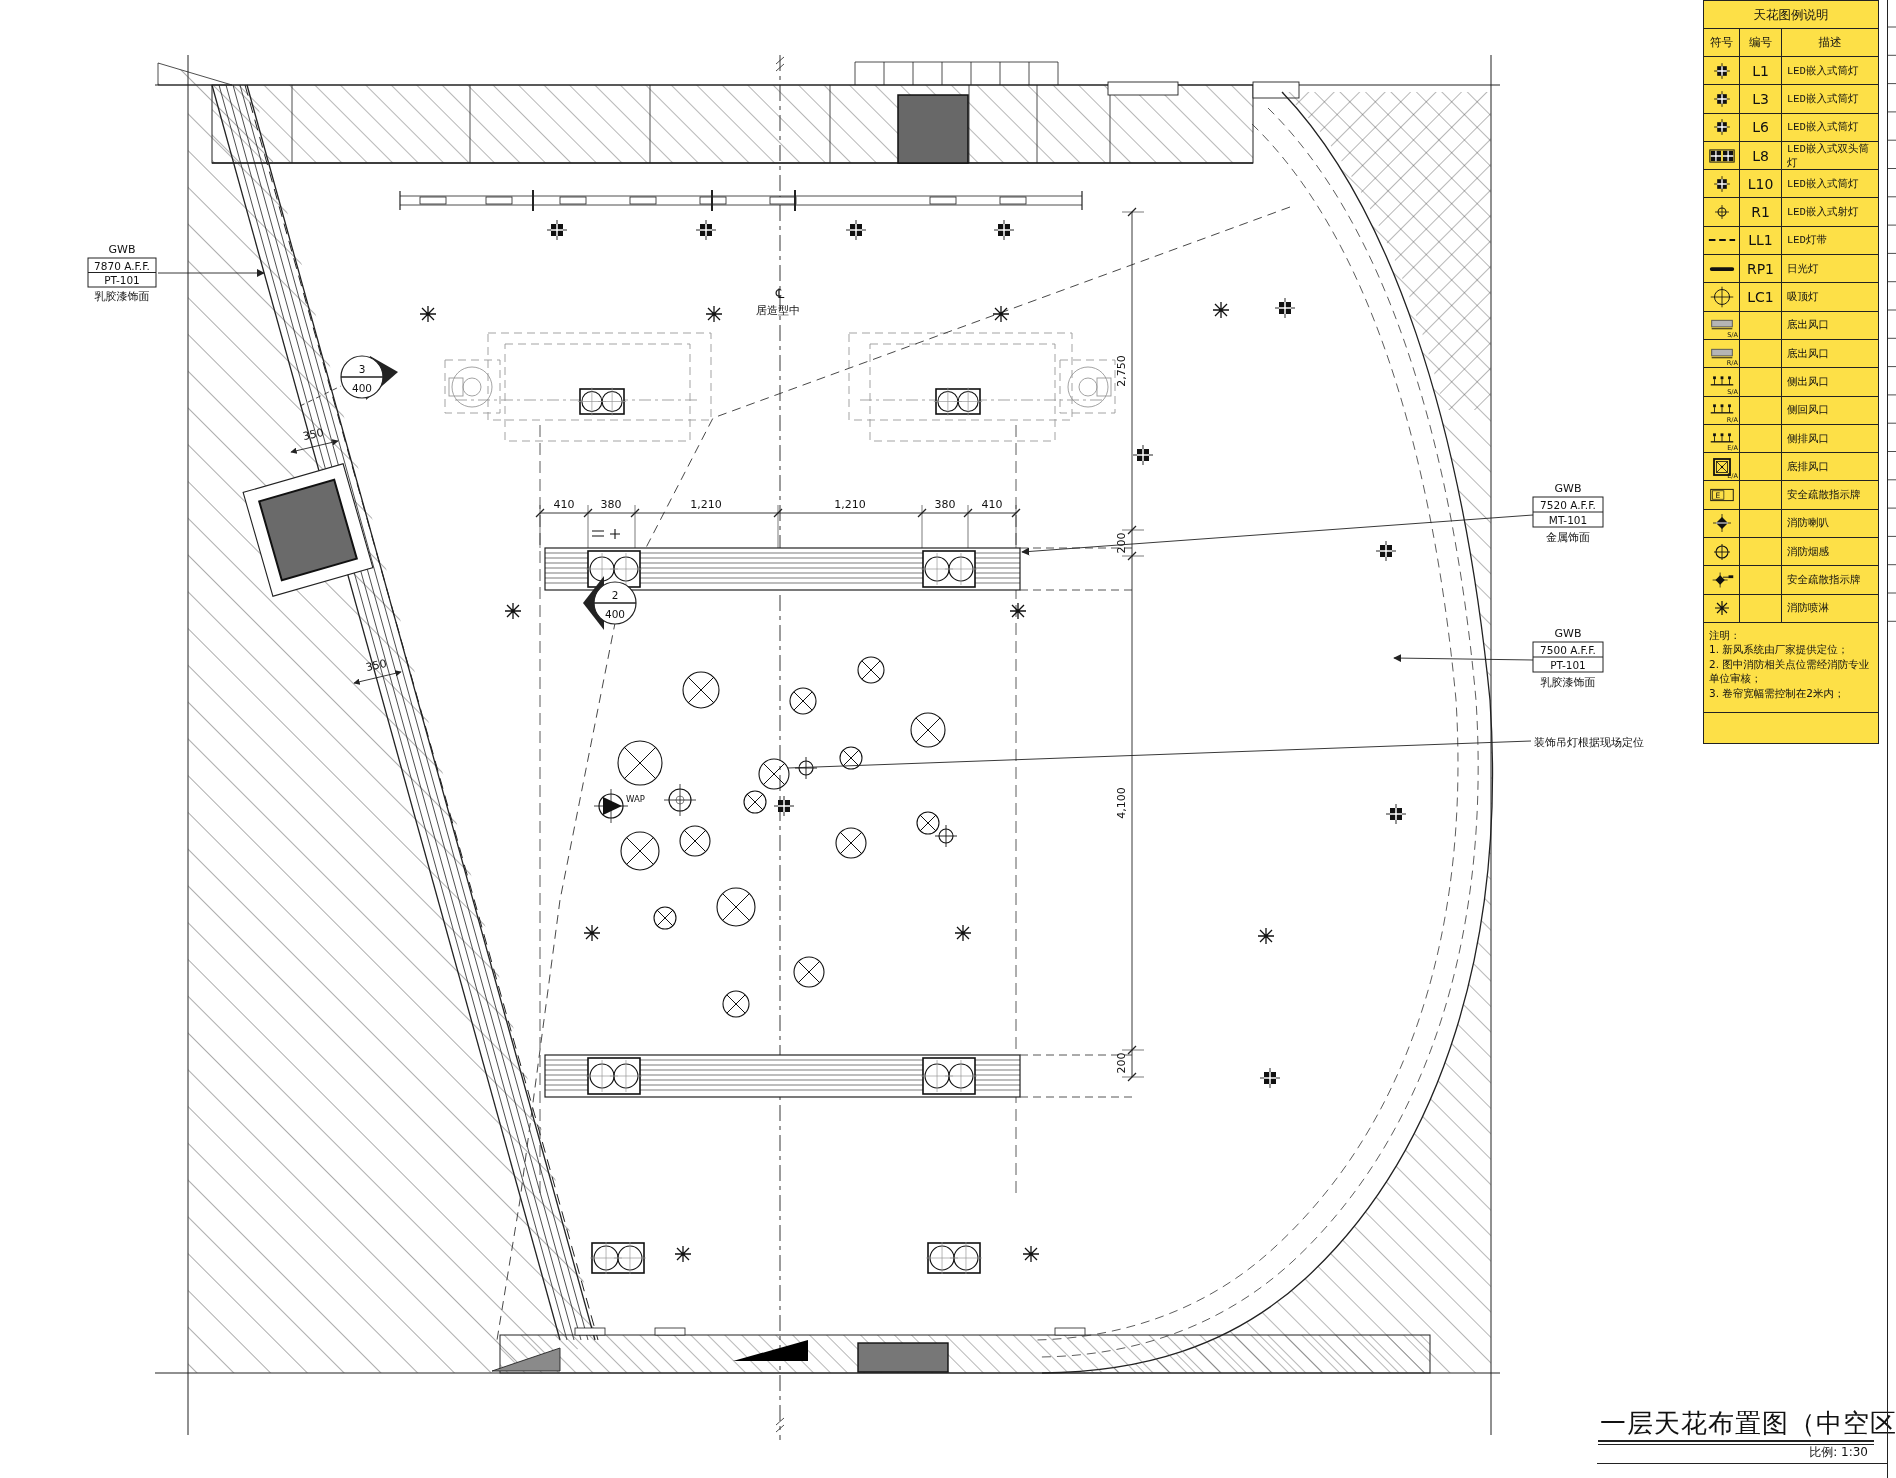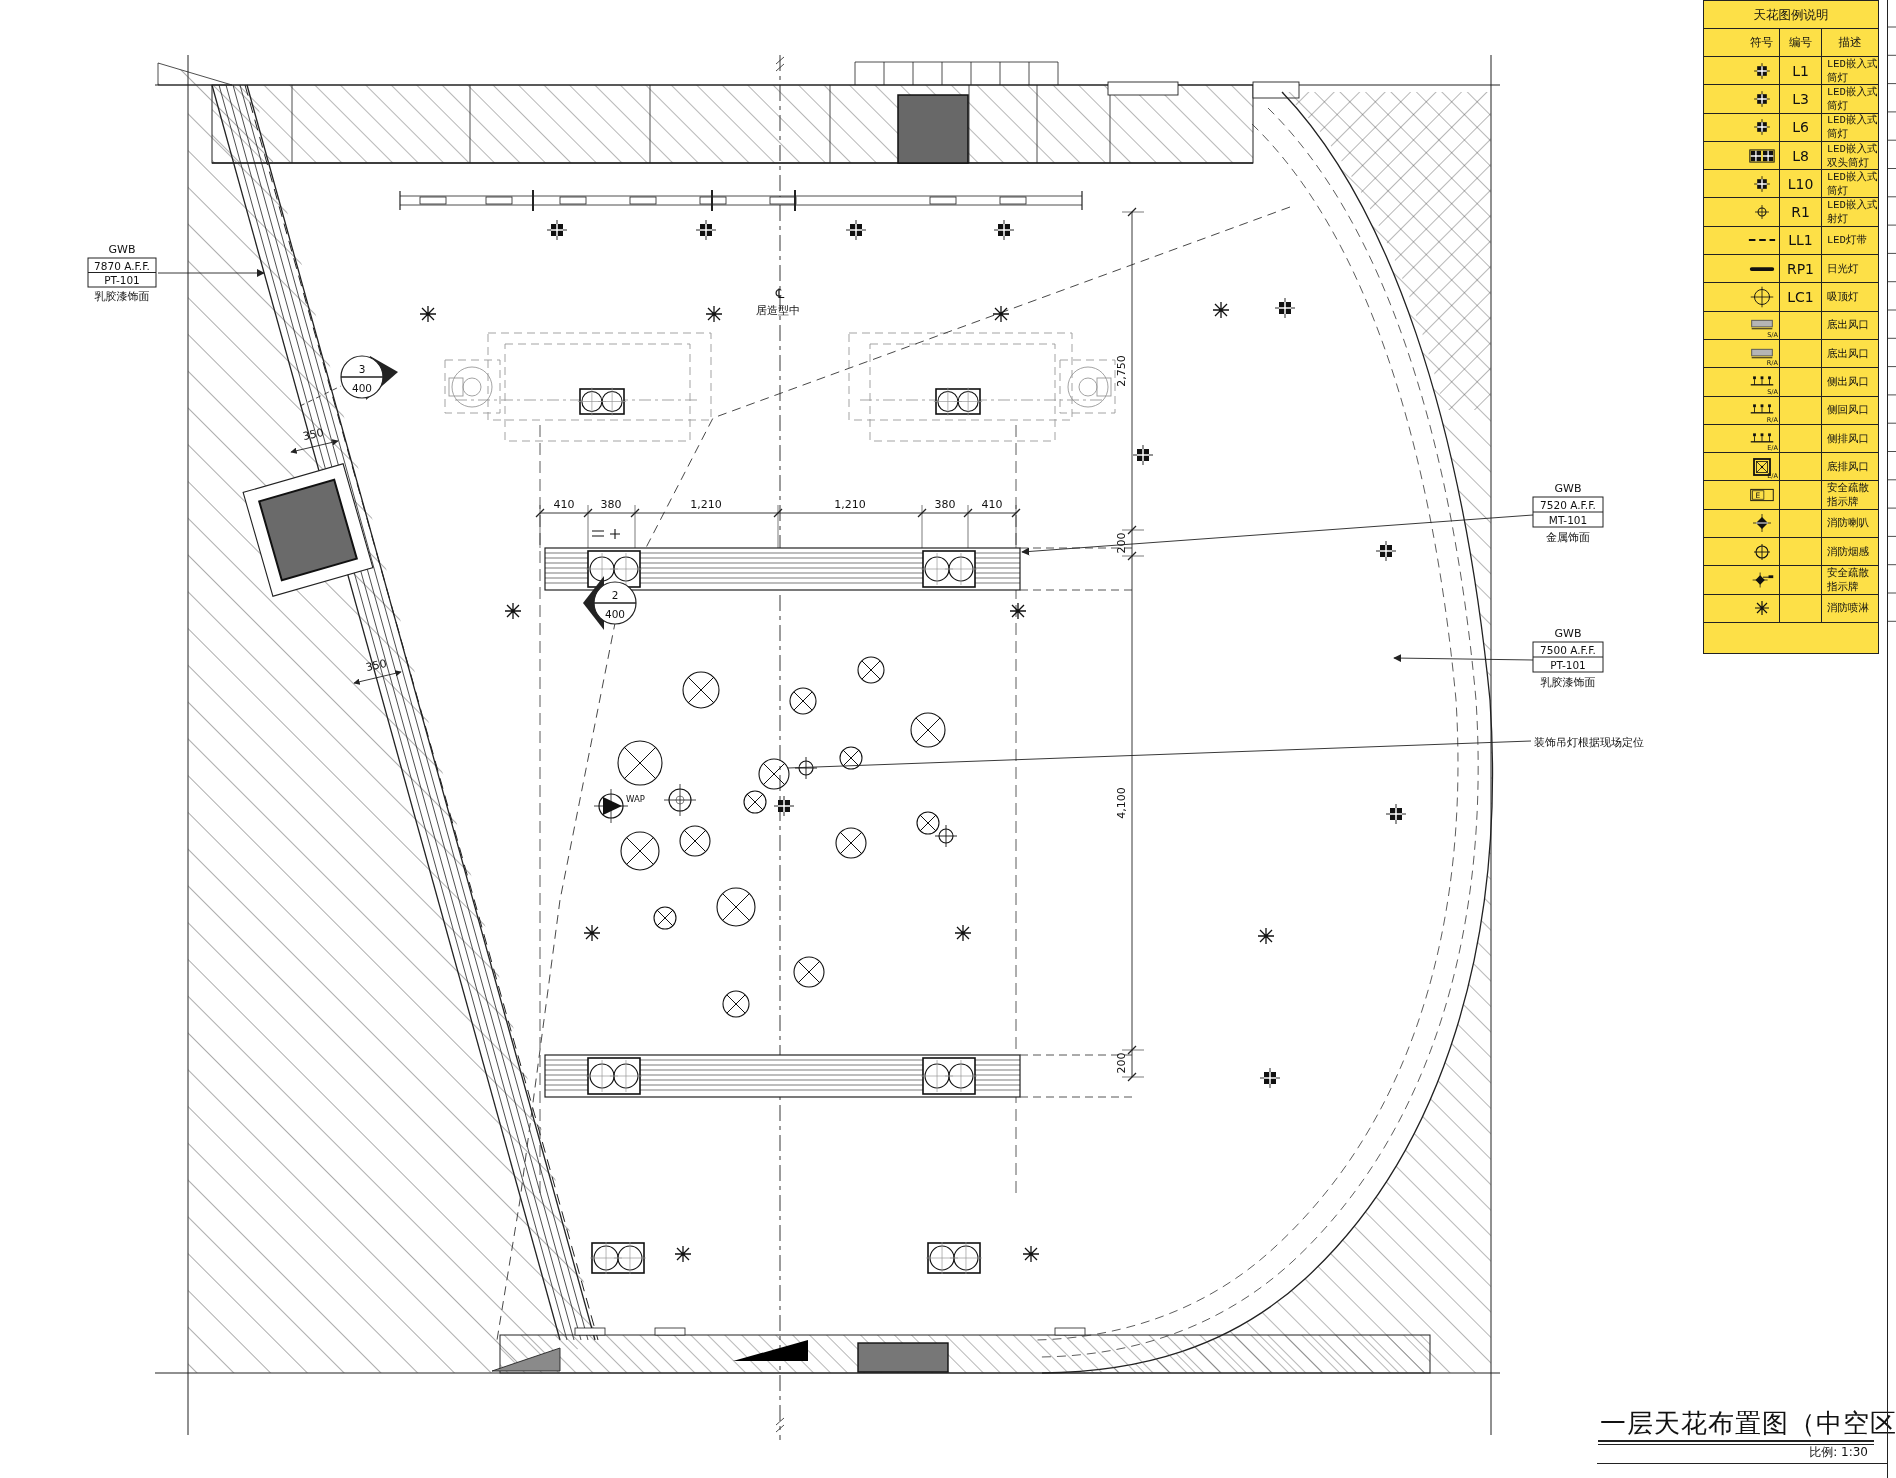--- a/index.html
+++ b/index.html
@@ -6,21 +6,21 @@
   .canvas{position:relative;width:1896px;height:1478px;background:#ffffff;overflow:hidden;
           font-family:"DejaVu Sans","Liberation Sans",sans-serif;color:#111;}
   svg{position:absolute;left:0;top:0;}
   svg text{font-family:"DejaVu Sans","Liberation Sans",sans-serif;fill:#111;}
   .t11{font-size:11px;} .t10{font-size:10.5px;} .t8{font-size:8.5px;} .t13{font-size:13px;}
   
   .legend{position:absolute;left:1703px;top:0;width:176px;background:#fde047;border:1px solid #222;box-sizing:border-box;}
   .lg-title{height:27px;line-height:27px;text-align:center;font-size:12.5px;border-bottom:1px solid #222;}
   .lg-head{display:flex;height:27px;border-bottom:1px solid #222;}
   .lg-row{display:flex;height:28.3px;border-bottom:1px solid #222;box-sizing:border-box;}
-  .lg-c1{width:36px;border-right:1px solid #222;display:flex;align-items:center;justify-content:center;position:relative;box-sizing:border-box;margin-left:40px;}
+  .lg-c1{width:36px;border-right:1px solid #222;display:flex;align-items:center;justify-content:center;position:relative;box-sizing:border-box;}
   .lg-c2{width:42px;border-right:1px solid #222;display:flex;align-items:center;justify-content:center;font-size:14px;box-sizing:border-box;}
   .lg-c3{flex:1;display:flex;align-items:center;padding-left:5px;font-size:10.5px;box-sizing:border-box;font-family:Liberation Mono, monospace;}
   .lg-head .lg-c1,.lg-head .lg-c2{font-size:11.5px;}
   .lg-head .lg-c3{font-size:11.5px;justify-content:center;padding-left:0;}
   .lg-c1 svg{position:static;}
   .tag{position:absolute;bottom:0px;right:1px;font-size:6.5px;line-height:7px;text-align:right;}
   .lg-notes{padding:5px 5px 4px 5px;font-size:10.5px;line-height:14.5px;border-bottom:1px solid #222;min-height:80px;}
   .lg-footer{height:30px;}
   
   .dtitle{position:absolute;left:1600px;top:1406px;width:276px;font-size:26px;letter-spacing:1px;white-space:nowrap;}
@@ -802,20 +802,28 @@
         <div class="lg-row">
           <div class="lg-c1">
             <svg width="28" height="22" viewBox="-14 -11 28 22">
               <path d="M-7,0H7 M0,-7V7 M-5,-5L5,5 M-5,5L5,-5" stroke="#111" stroke-width="1.2"></path>
             </svg>
           </div>
           <div class="lg-c2"></div>
           <div class="lg-c3">消防喷淋</div>
         </div>
       </div>
+  <div class="lg-notes">
+    <div>注明：</div>
+    <div id="notes-items">
+          <div>1. 新风系统由厂家提供定位；</div>
+          <div>2. 图中消防相关点位需经消防专业单位审核；</div>
+          <div>3. 卷帘宽幅需控制在2米内；</div>
+        </div>
+  </div>
   <div class="lg-footer"></div>
 </div>
 
 <div class="dtitle">一层天花布置图（中空区域）</div>
 <div class="uline" style="top:1440px;"></div>
 <div class="uline" style="top:1444px;height:1px;"></div>
 <div class="dscale">比例: 1:30</div>
 <div class="hl" style="left:1597px;top:1463px;width:290px;height:1px;"></div>
 <div class="hl" style="left:1887px;top:0;width:1px;height:1478px;"></div>
 

